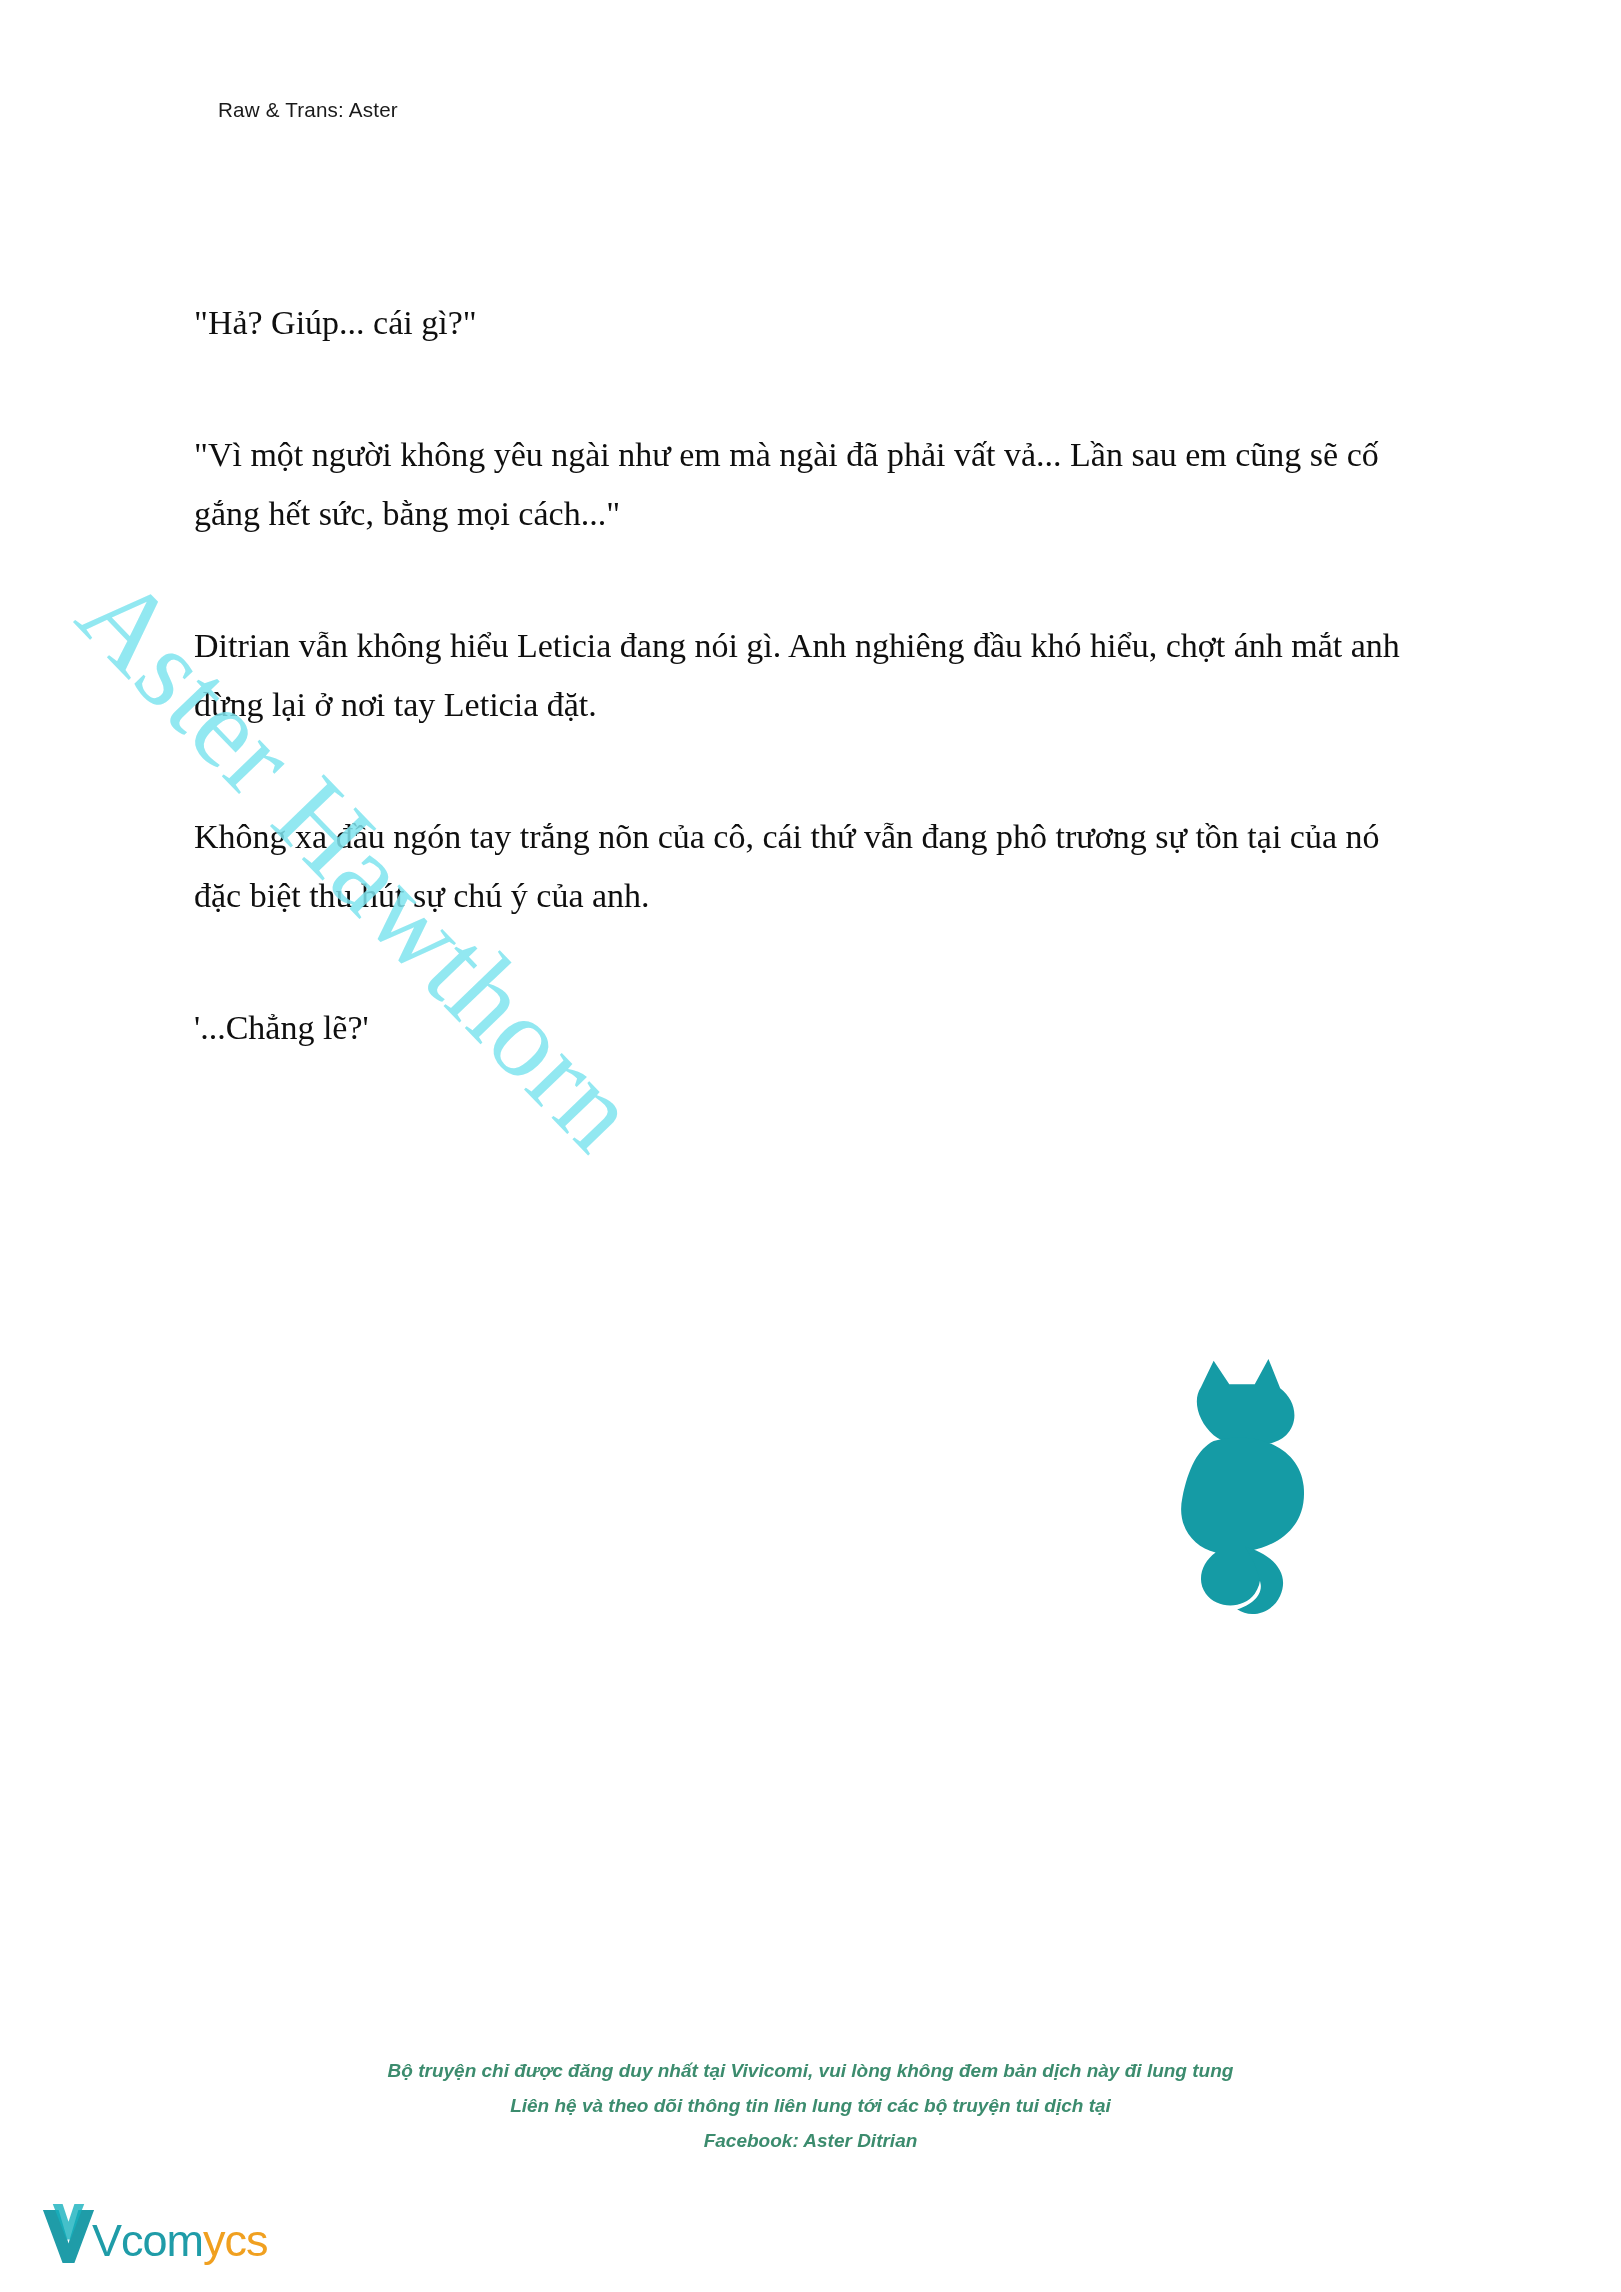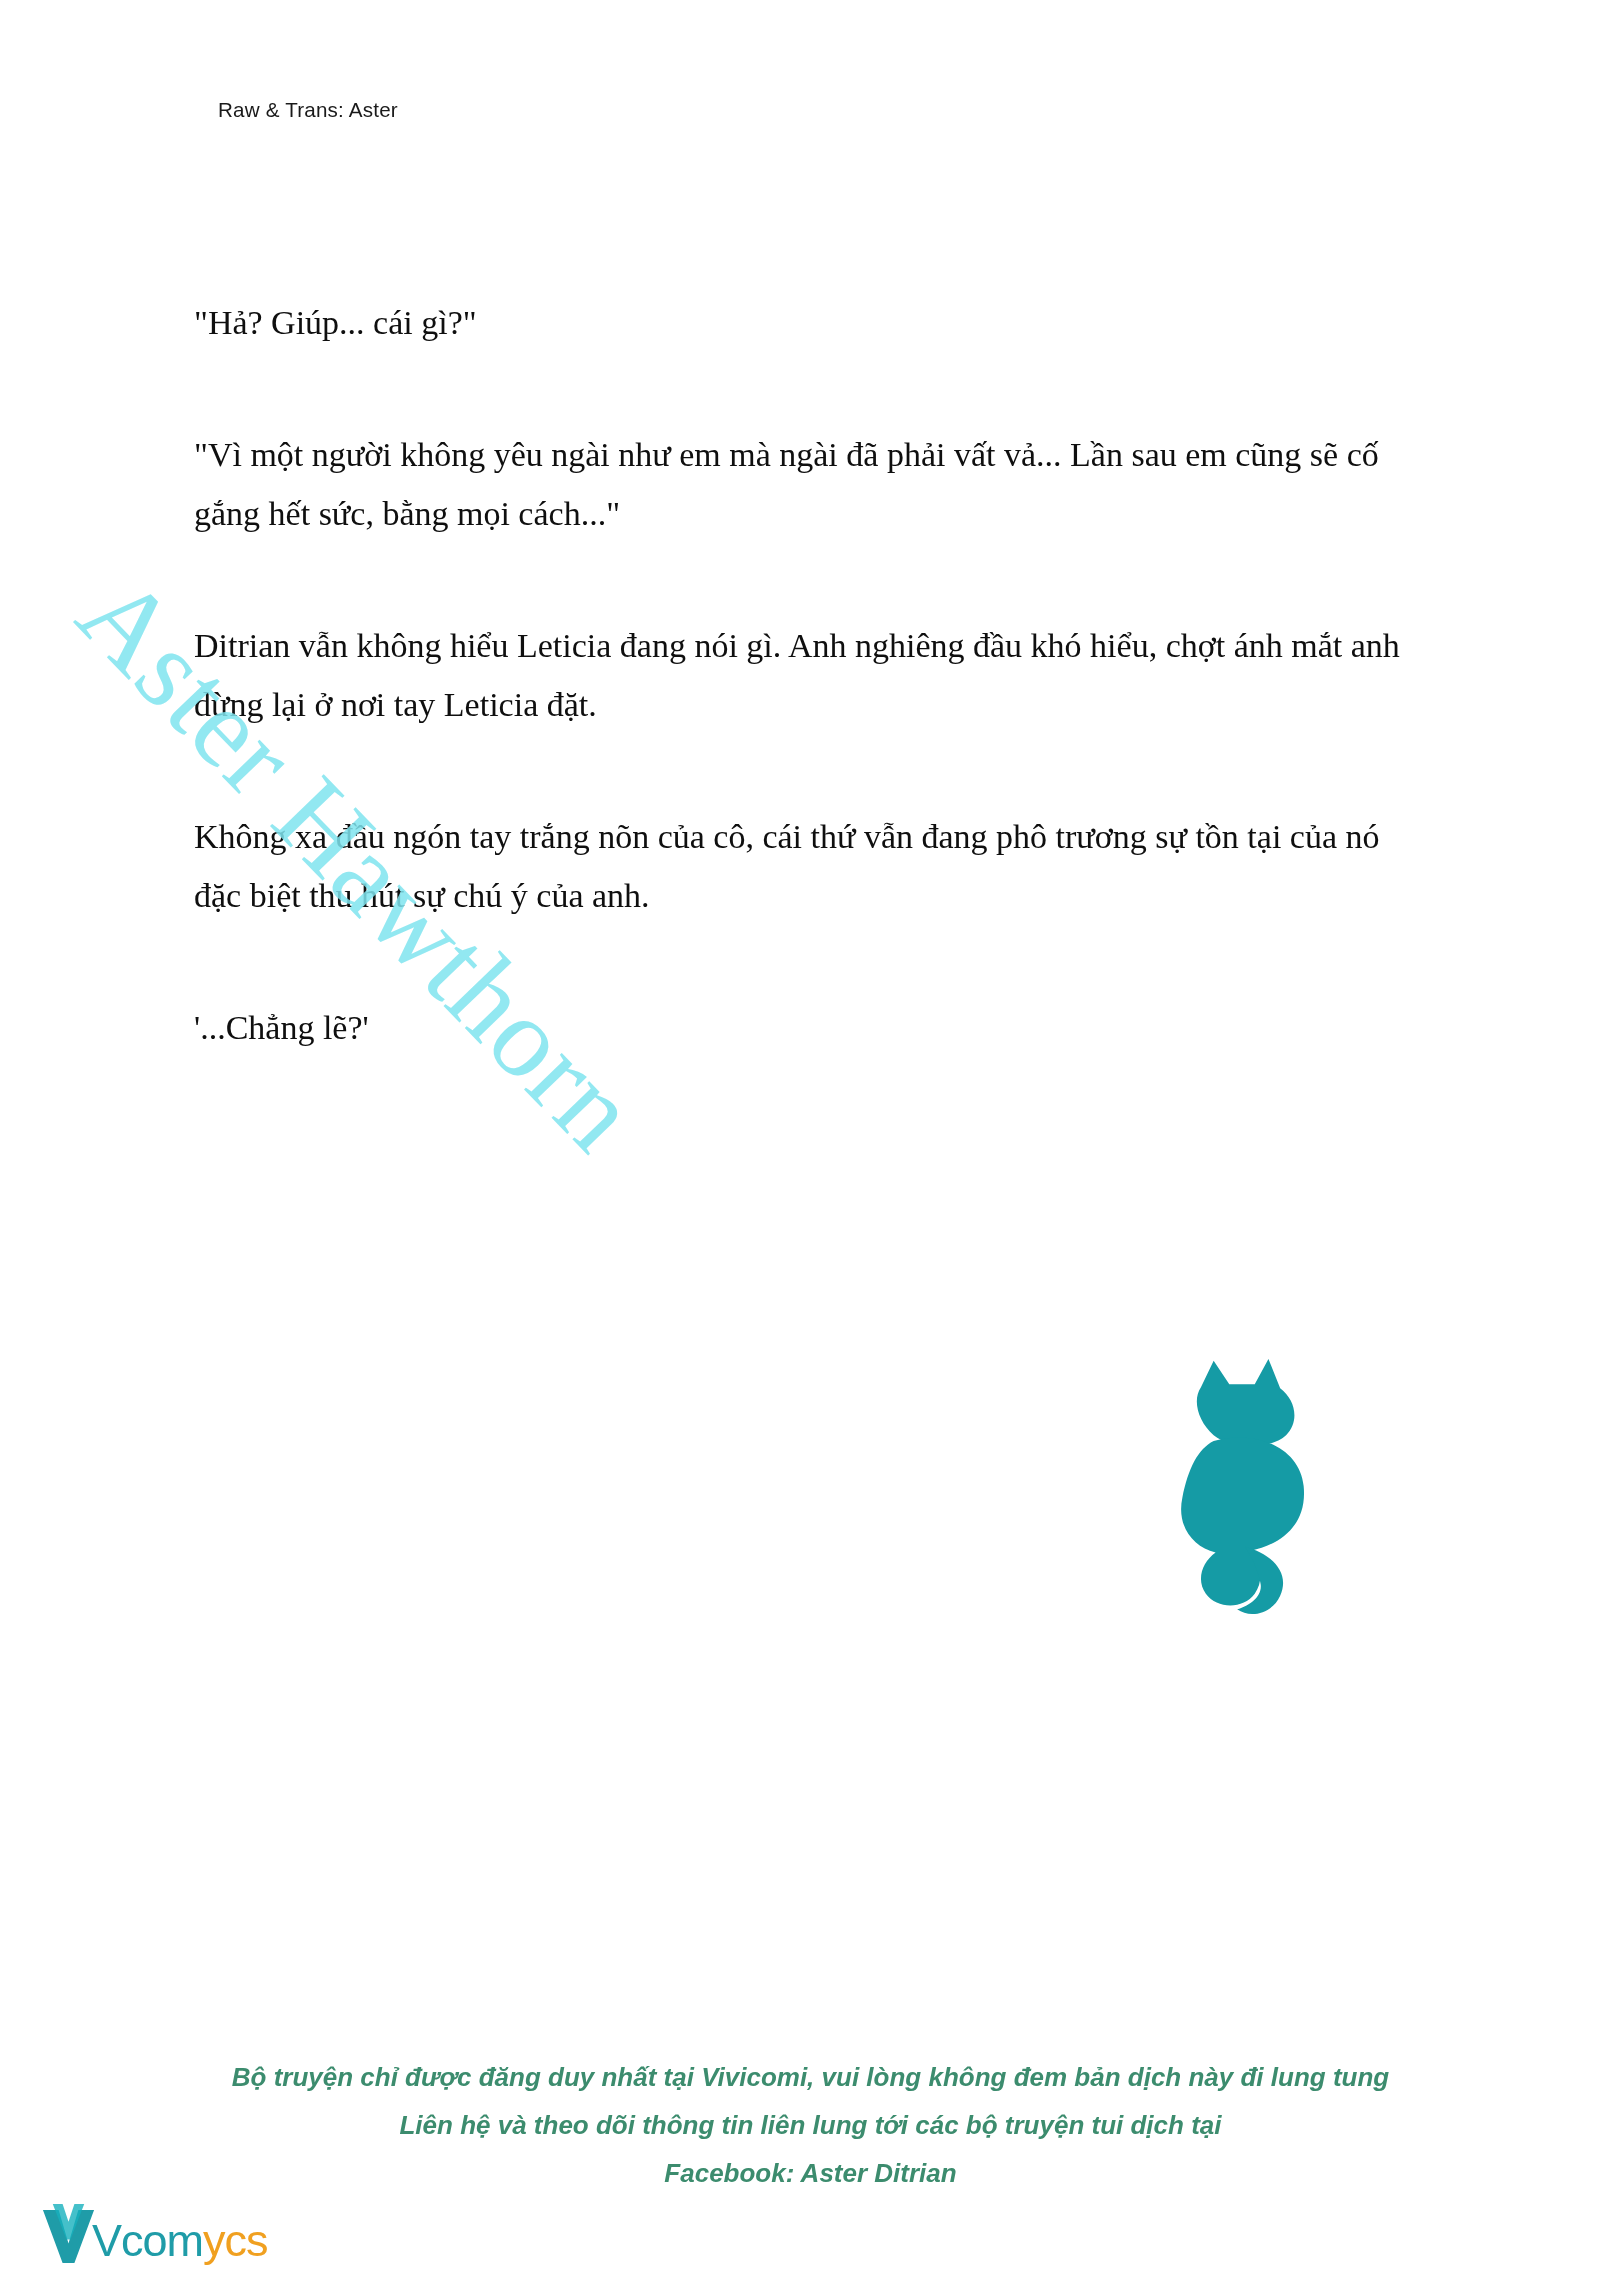--- a/index.html
+++ b/index.html
@@ -77,21 +77,21 @@
 
   .footer-note {
     position: absolute;
     left: 0;
     right: 0;
     top: 2053px;
     text-align: center;
     font-family: "Liberation Sans", sans-serif;
     font-weight: bold;
     font-style: italic;
-    font-size: 26px;
+    font-size: 19px;
     color: #3c8c6e;
     line-height: 1.85;
   }
   .footer-note div { margin: 0; }
 
   .brand {
     position: absolute;
     left: 39px;
     bottom: 21.6px;
     width: 245px;

